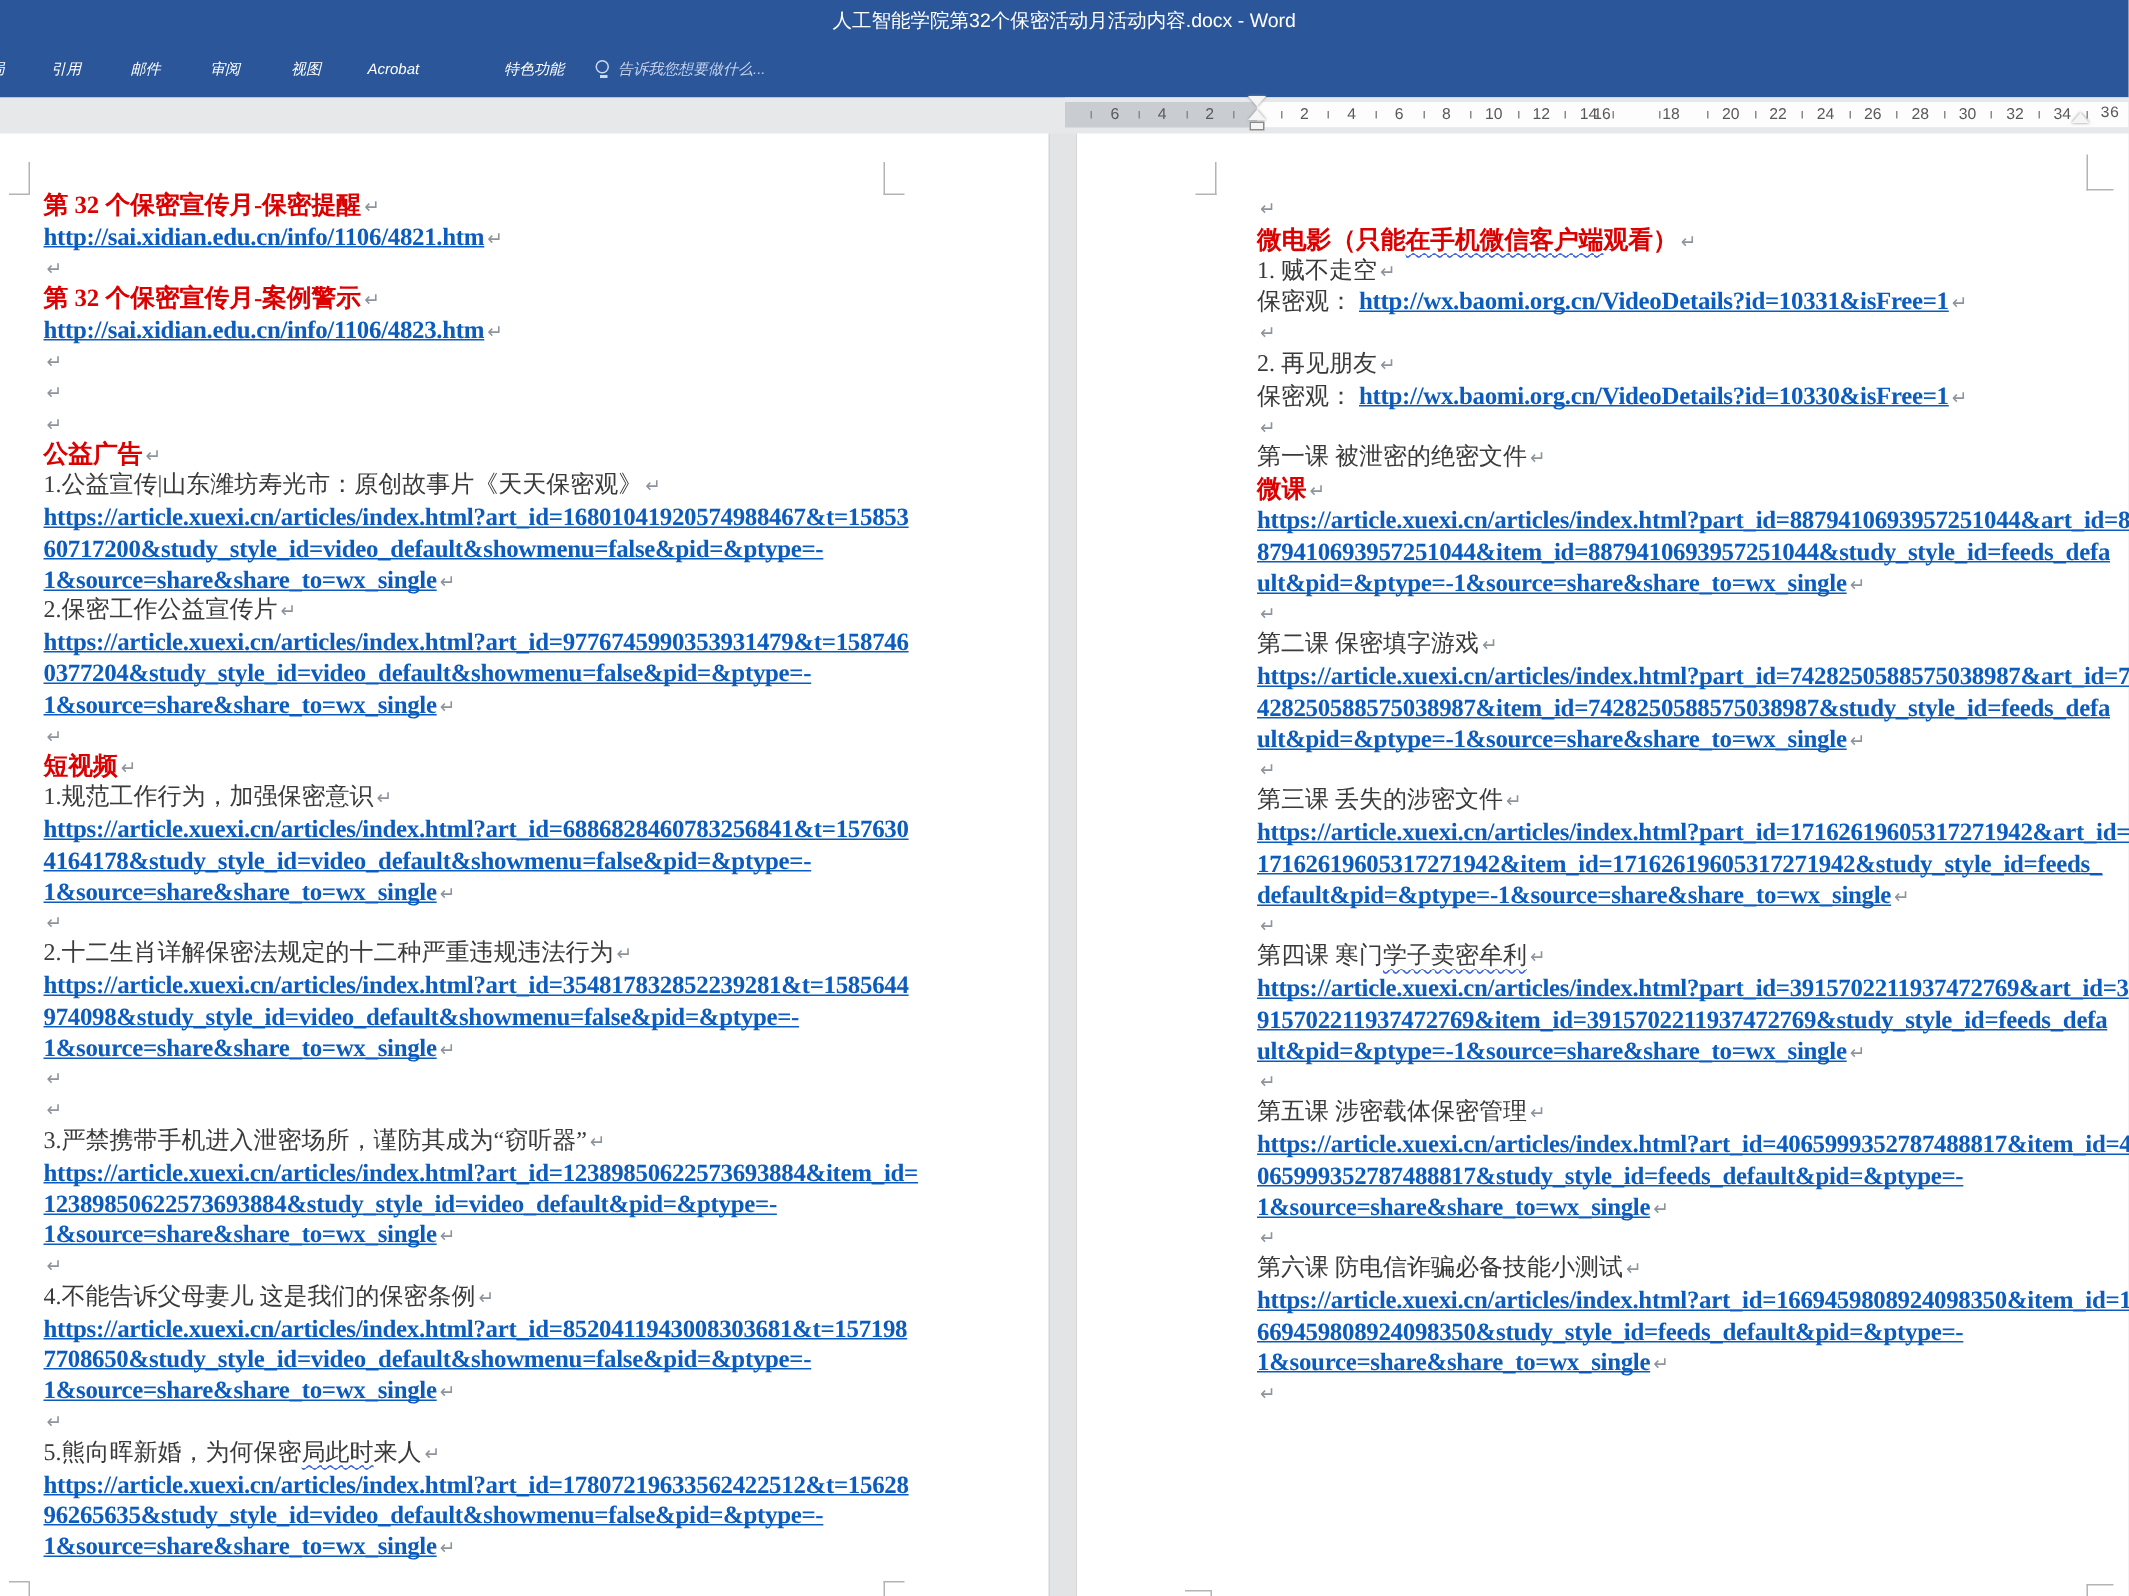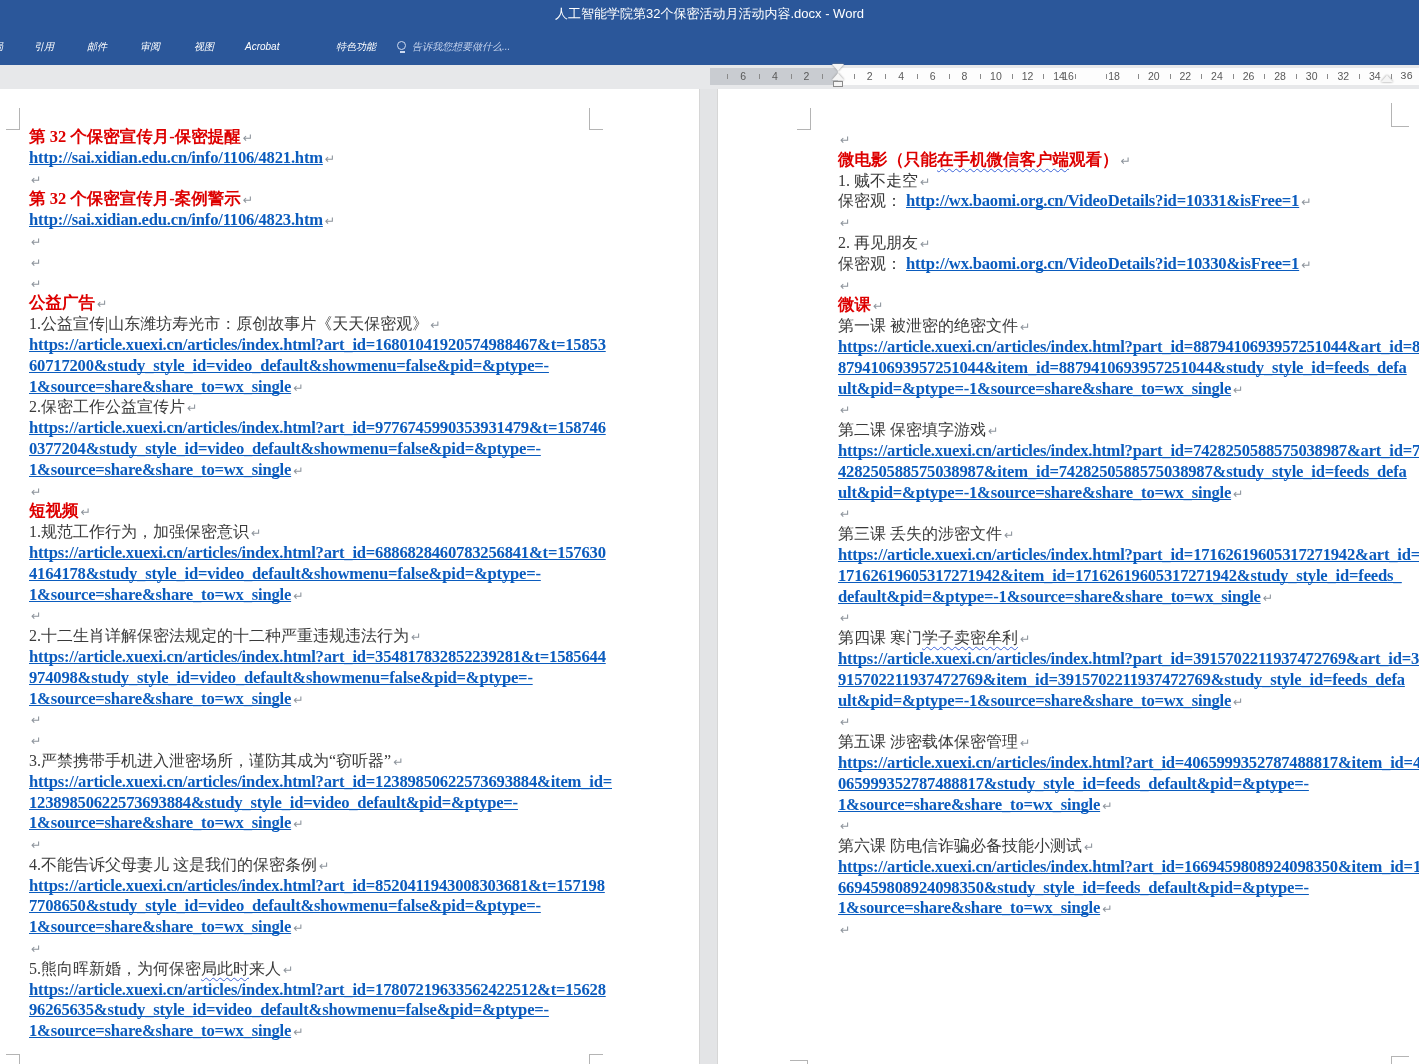--- a/index.html
+++ b/index.html
@@ -185,22 +185,22 @@
   </div>
 <div class="doc" id="docRight" style="left:838px; top:129px;">
     <div class="line"><span class="pc">↵</span></div>
     <div class="line"><span class="hd">微电影（只能<span class="sq">在手机微信客户端</span>观看）</span><span class="pc">↵</span></div>
     <div class="line"><span class="pt">1. 贼不走空</span><span class="pc">↵</span></div>
     <div class="line"><span>保密观： </span><span class="lk">http://wx.baomi.org.cn/VideoDetails?id=10331&amp;isFree=1</span><span class="pc">↵</span></div>
     <div class="line"><span class="pc">↵</span></div>
     <div class="line"><span class="pt">2. 再见朋友</span><span class="pc">↵</span></div>
     <div class="line"><span>保密观： </span><span class="lk">http://wx.baomi.org.cn/VideoDetails?id=10330&amp;isFree=1</span><span class="pc">↵</span></div>
     <div class="line"><span class="pc">↵</span></div>
+    <div class="line"><span class="pt">第一课 被泄密的绝密文件</span><span class="pc">↵</span></div>
     <div class="line"><span class="hd">微课</span><span class="pc">↵</span></div>
-    <div class="line"><span class="pt">第一课 被泄密的绝密文件</span><span class="pc">↵</span></div>
     <div class="line"><span class="lk">https://article.xuexi.cn/articles/index.html?part_id=8879410693957251044&amp;art_id=8</span></div>
     <div class="line"><span class="lk">879410693957251044&amp;item_id=8879410693957251044&amp;study_style_id=feeds_defa</span></div>
     <div class="line"><span class="lk">ult&amp;pid=&amp;ptype=-1&amp;source=share&amp;share_to=wx_single</span><span class="pc">↵</span></div>
     <div class="line"><span class="pc">↵</span></div>
     <div class="line"><span class="pt">第二课 保密填字游戏</span><span class="pc">↵</span></div>
     <div class="line"><span class="lk">https://article.xuexi.cn/articles/index.html?part_id=7428250588575038987&amp;art_id=7</span></div>
     <div class="line"><span class="lk">428250588575038987&amp;item_id=7428250588575038987&amp;study_style_id=feeds_defa</span></div>
     <div class="line"><span class="lk">ult&amp;pid=&amp;ptype=-1&amp;source=share&amp;share_to=wx_single</span><span class="pc">↵</span></div>
     <div class="line"><span class="pc">↵</span></div>
     <div class="line"><span class="pt">第三课 丢失的涉密文件</span><span class="pc">↵</span></div>

